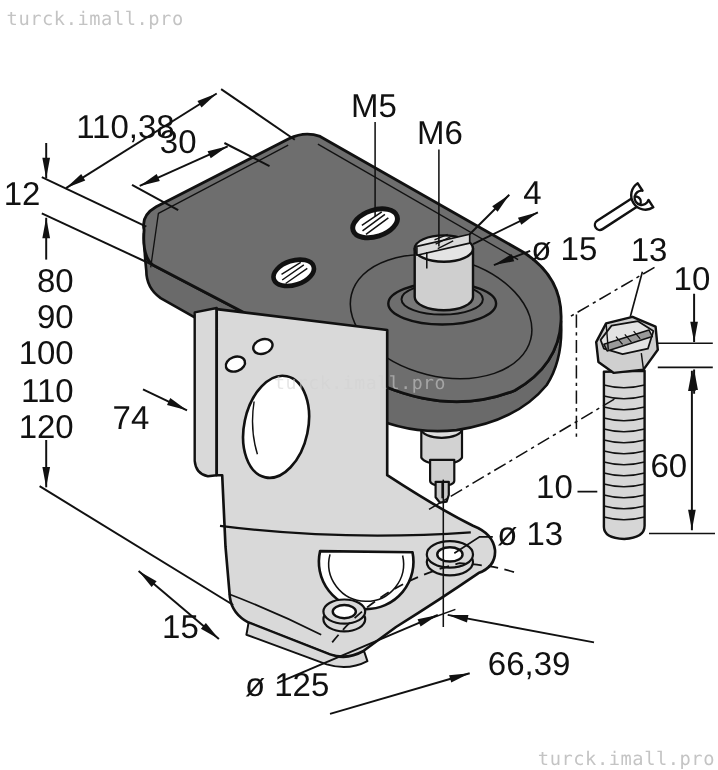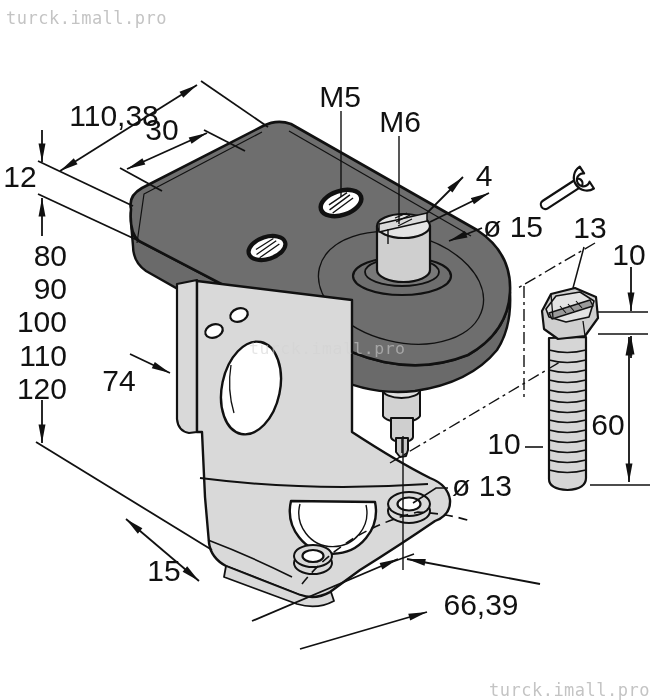--- a/index.html
+++ b/index.html
@@ -208,20 +208,21 @@
 <div class="heights">
   <div>80</div>
   <div>90</div>
   <div>100</div>
   <div>110</div>
   <div>120</div>
 </div>
 
 <div class="dim-label" style="left:95px;top:340px;width:48px;margin-top:24px;">74</div>
 <div class="dim-label" style="left:140px;top:538px;width:48px;margin-top:16px;">15</div>
+<div class="dim-label" style="left:213px;top:607px;width:96px;">ø 125</div>
 <div class="dim-label" style="left:433px;top:588px;width:96px;">66,39</div>
 <div class="dim-label" style="left:440px;top:469px;width:84px;">ø 13</div>
 <div class="dim-label" style="left:484px;top:427px;width:40px;">10</div>
 <div class="dim-label" style="left:316px;top:80px;width:48px;">M5</div>
 <div class="dim-label" style="left:376px;top:105px;width:48px;">M6</div>
 <div class="dim-label" style="left:470px;top:159px;width:28px;">4</div>
 <div class="dim-label" style="left:479px;top:210px;width:68px;">ø 15</div>
 <div class="dim-label" style="left:570px;top:211px;width:40px;">13</div>
 <div class="dim-label" style="left:609px;top:238px;width:40px;">10</div>
 <div class="dim-label" style="left:588px;top:392px;width:40px;margin-top:16px;">60</div>

